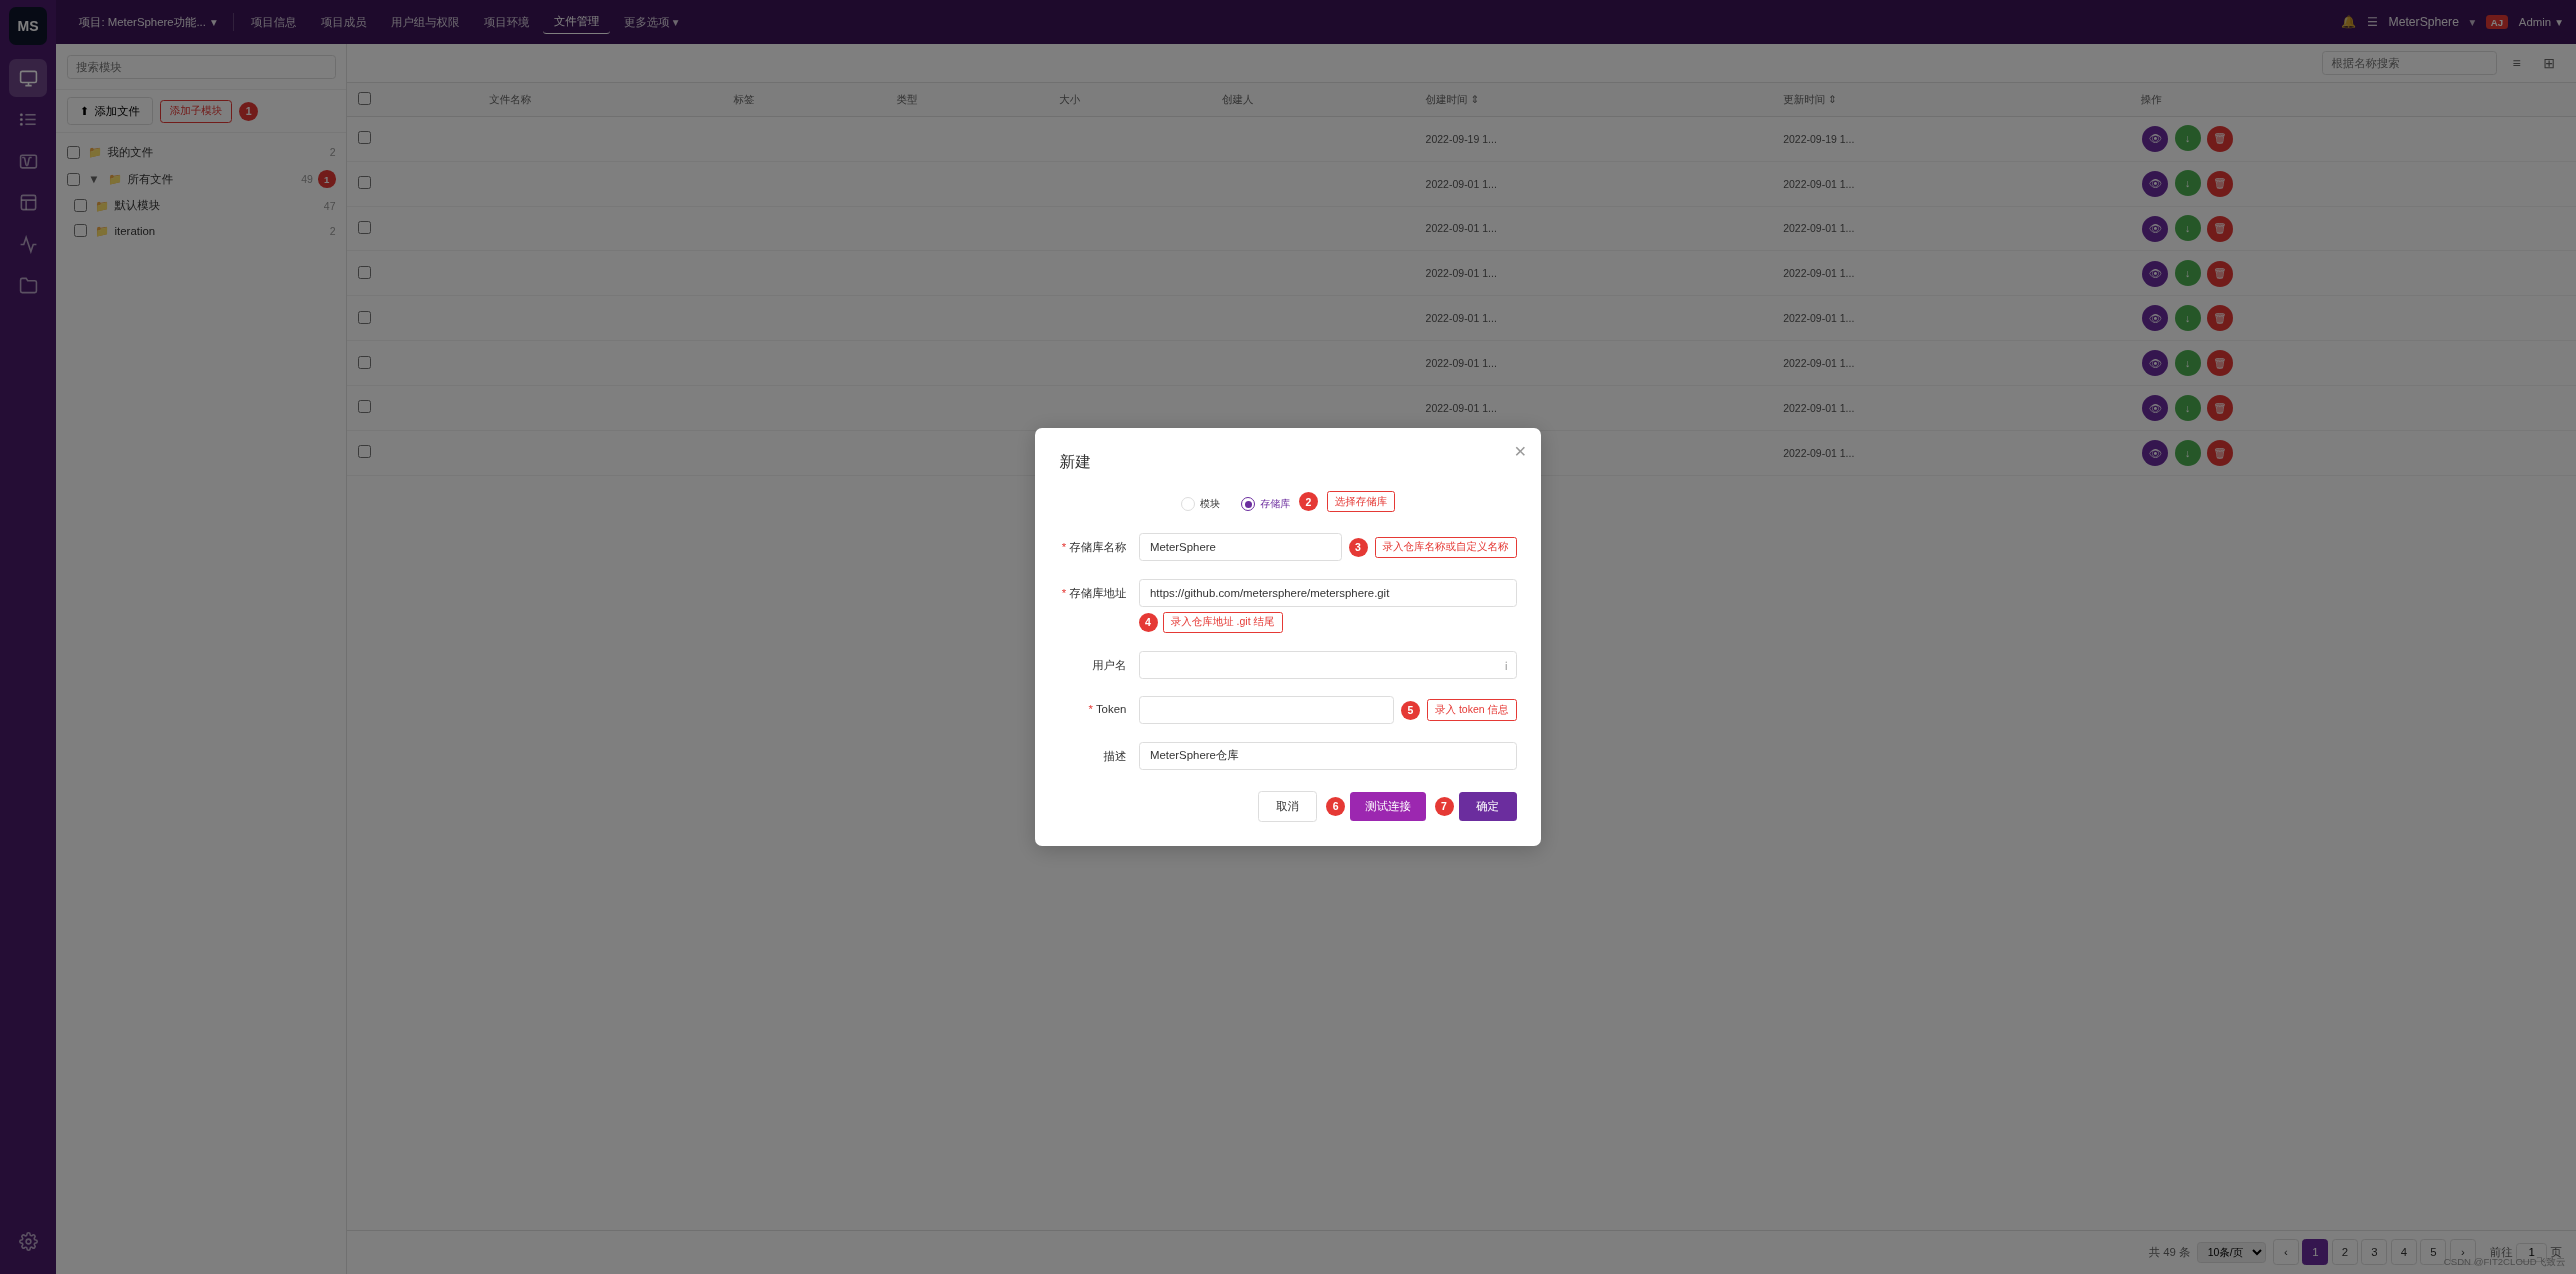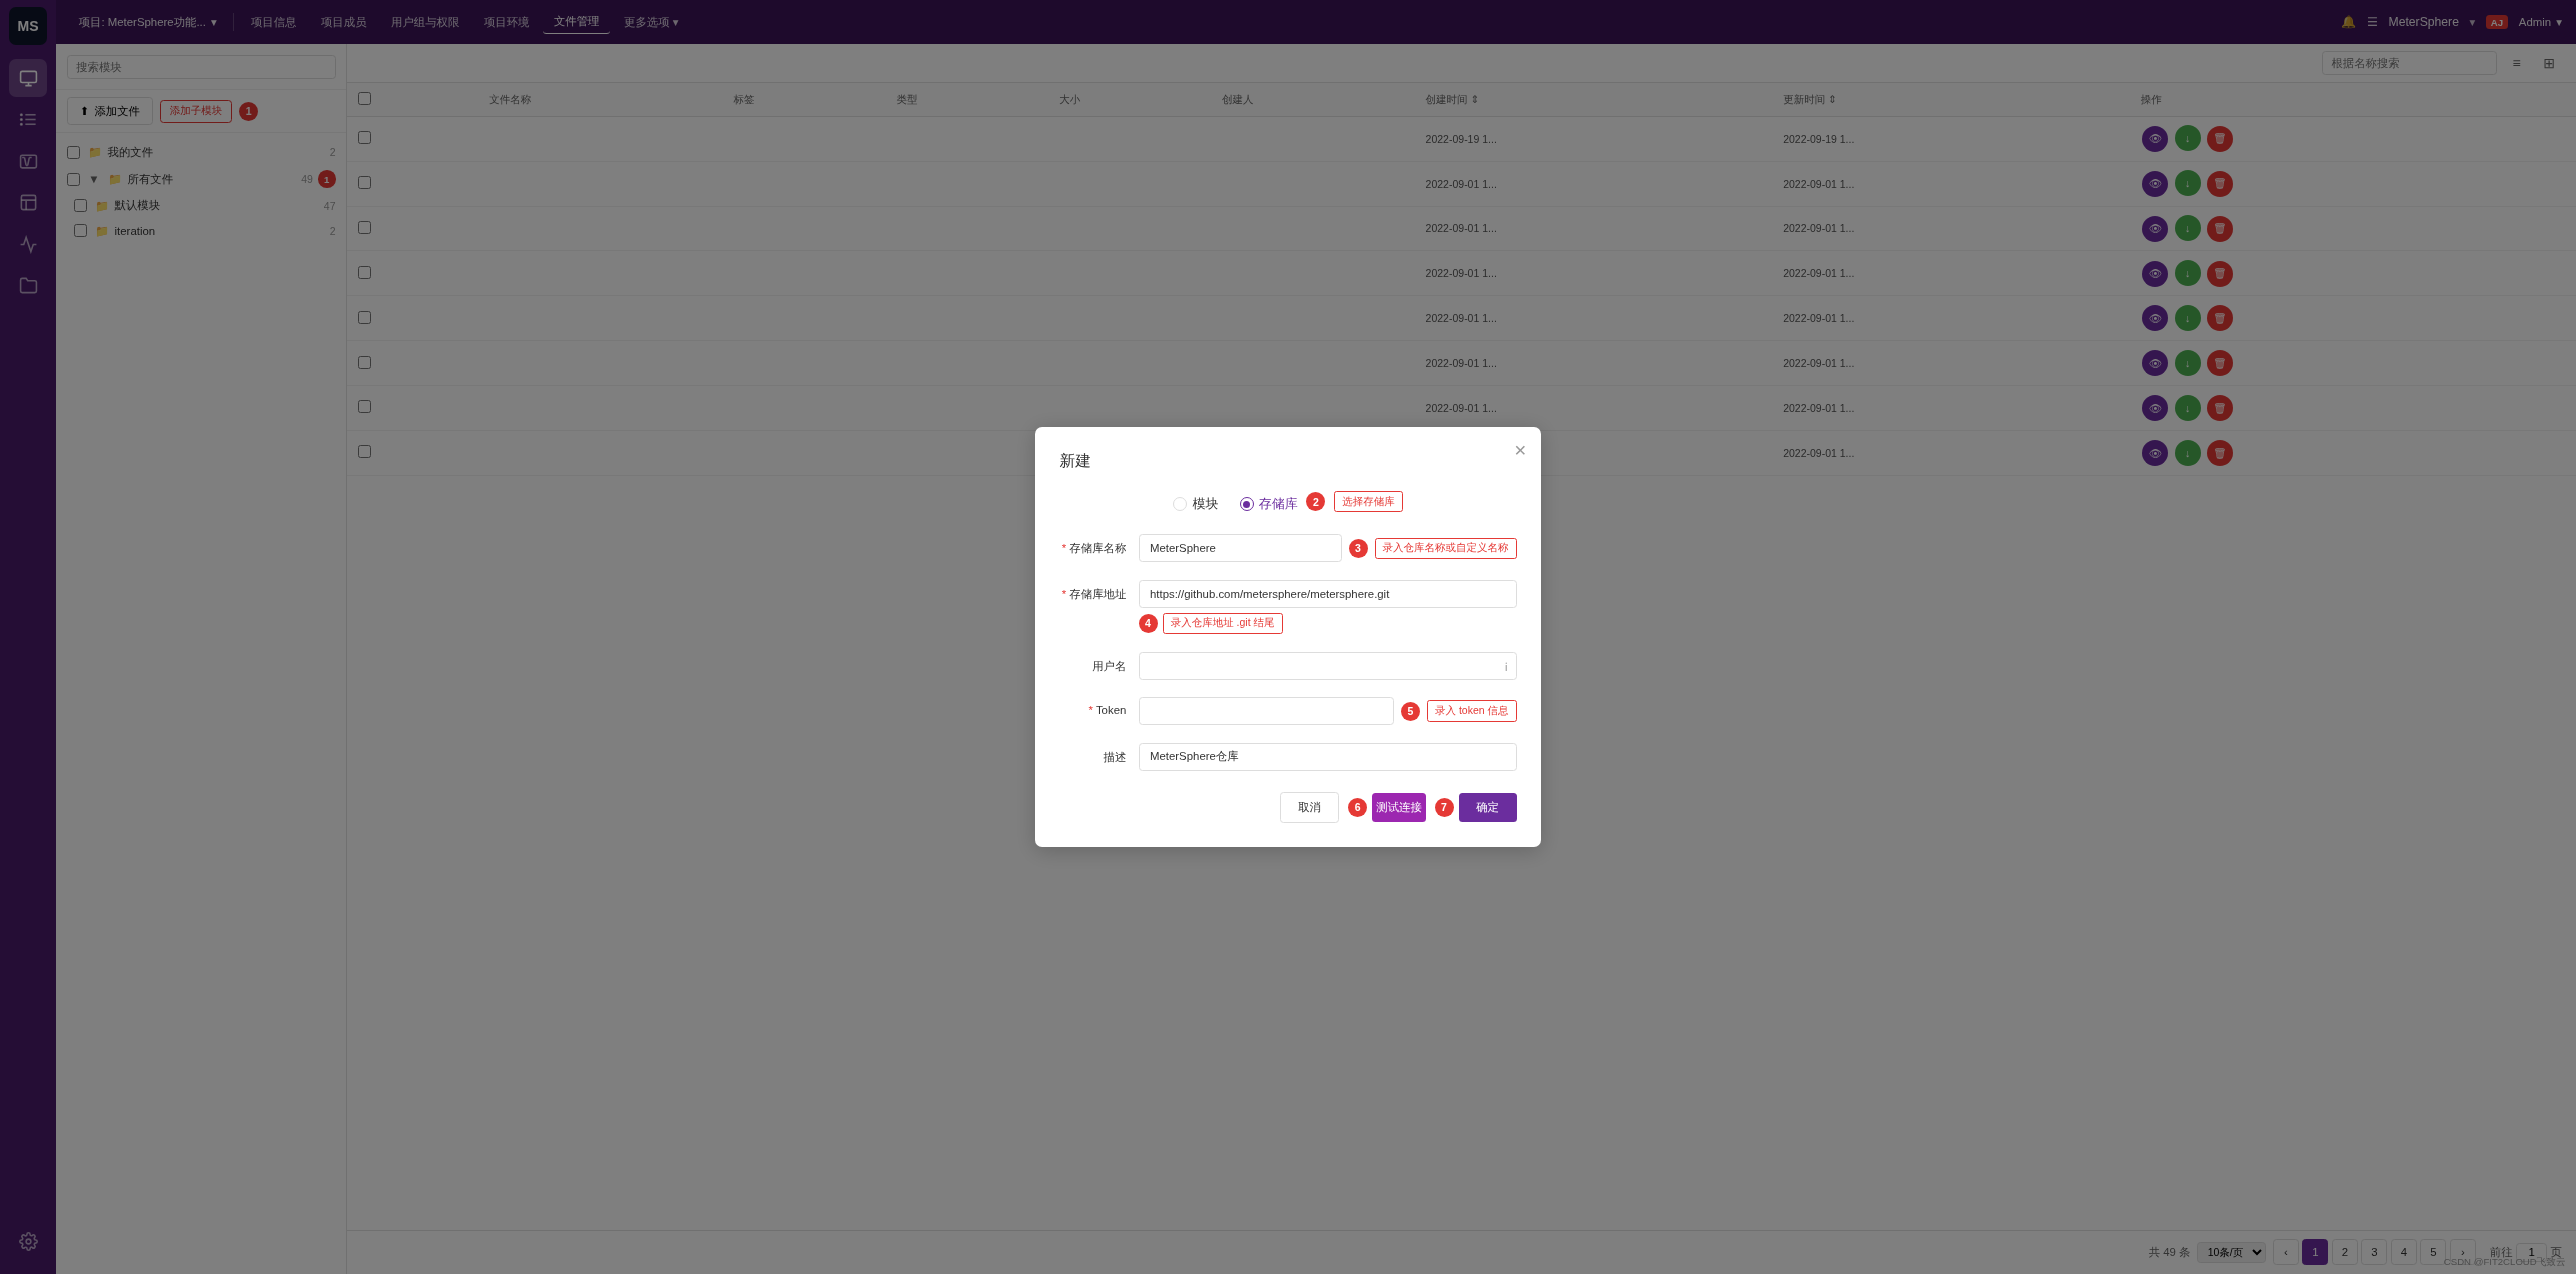--- a/index.html
+++ b/index.html
@@ -88,29 +88,29 @@
 
     
     .form-row { display: flex; align-items: flex-start; margin-bottom: 17.5px; }
     .form-label { width: 79px; text-align: right; padding-right: 12.2px; font-size: 11.4px; color: #333; padding-top: 7px; flex-shrink: 0; }
     .form-label.required::before { content: '* '; color: #e53935; }
     .form-control-area { flex: 1; }
     .form-input { width: 100%; padding: 7px 10.5px; border: 0.9px solid #ddd; border-radius: 3.5px; font-size: 11.4px; color: #333; }
     .input-with-icon { position: relative; }
     .input-icon { position: absolute; right: 8.7px; top: 50%; transform: translateY(-50%); color: #999; cursor: pointer; font-size: 11.4px; }
     .radio-group { display: flex; align-items: center; gap: 21px; padding-top: 5.2px; }
-    .radio-item { display: flex; align-items: center; gap: 5.2px; cursor: pointer; font-size: 13px; }
+    .radio-item { display: flex; align-items: center; gap: 5.2px; cursor: pointer; font-size: 10px; }
     .radio-circle { width: 14px; height: 14px; border-radius: 50%; border: 1.7px solid #ddd; display: flex; align-items: center; justify-content: center; }
     .radio-circle.selected { border-color: #6b2d9e; }
     .radio-circle.selected::after { content: ''; width: 7px; height: 7px; background: #6b2d9e; border-radius: 50%; }
 
     
     .modal-footer { display: flex; justify-content: flex-end; gap: 8.7px; margin-top: 21px; }
     .btn-cancel { padding: 7px 17.5px; border: 0.9px solid #ddd; background: white; border-radius: 3.5px; cursor: pointer; font-size: 11.4px; color: #333; }
-    .btn-test { padding: 7px 4px; background: #9c27b0; color: white; border: none; border-radius: 3.5px; cursor: pointer; font-size: 11.4px; text-align: center; }
+    .btn-test { padding: 7px 15px; background: #9c27b0; color: white; border: none; border-radius: 3.5px; cursor: pointer; font-size: 11.4px; text-align: center; }
     .btn-confirm { padding: 7px 17.5px; background: #6b2d9e; color: white; border: none; border-radius: 3.5px; cursor: pointer; font-size: 11.4px; }
 
     
     .ann-badge { display: inline-flex; align-items: center; justify-content: center; width: 19px; height: 19px; background: #e53935; color: white; border-radius: 50%; font-size: 10.5px; font-weight: bold; }
     .ann-tooltip { background: white; border: 0.9px solid #e53935; color: #e53935; padding: 2.6px 7px; border-radius: 2.6px; font-size: 10.5px; white-space: nowrap; }
   </style>
 </head>
 <body>
 
 <div class="app-container">

